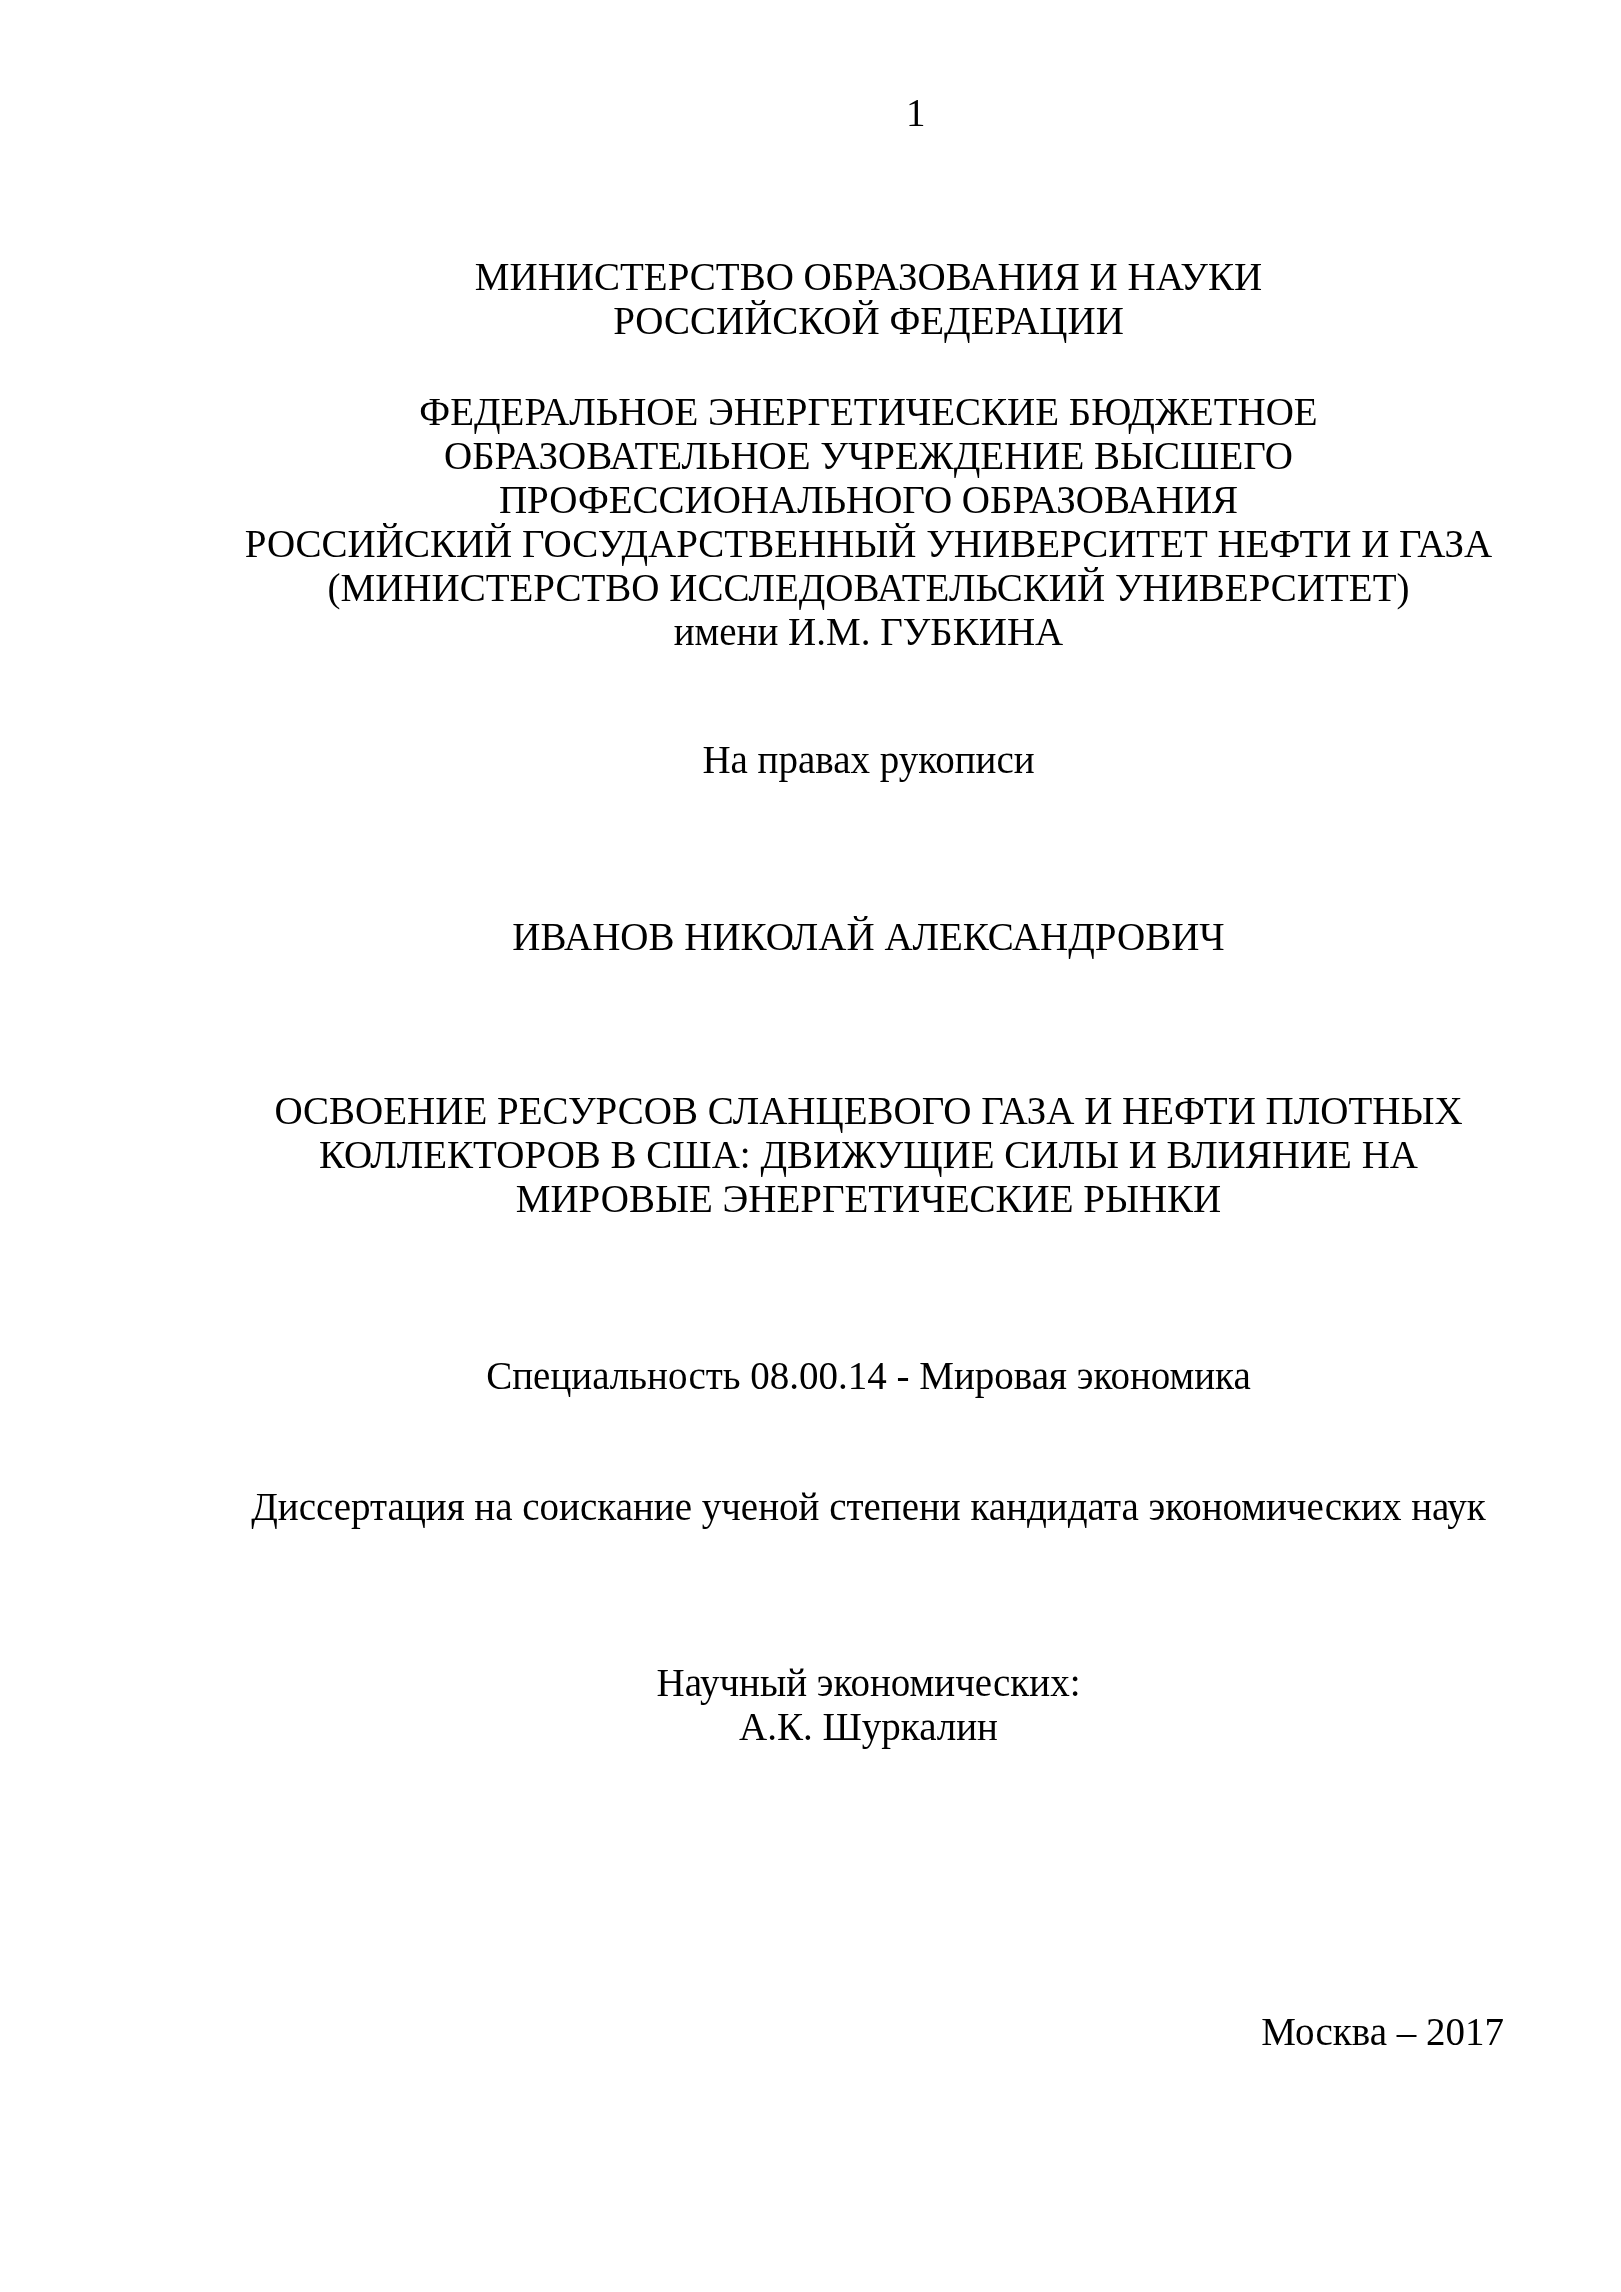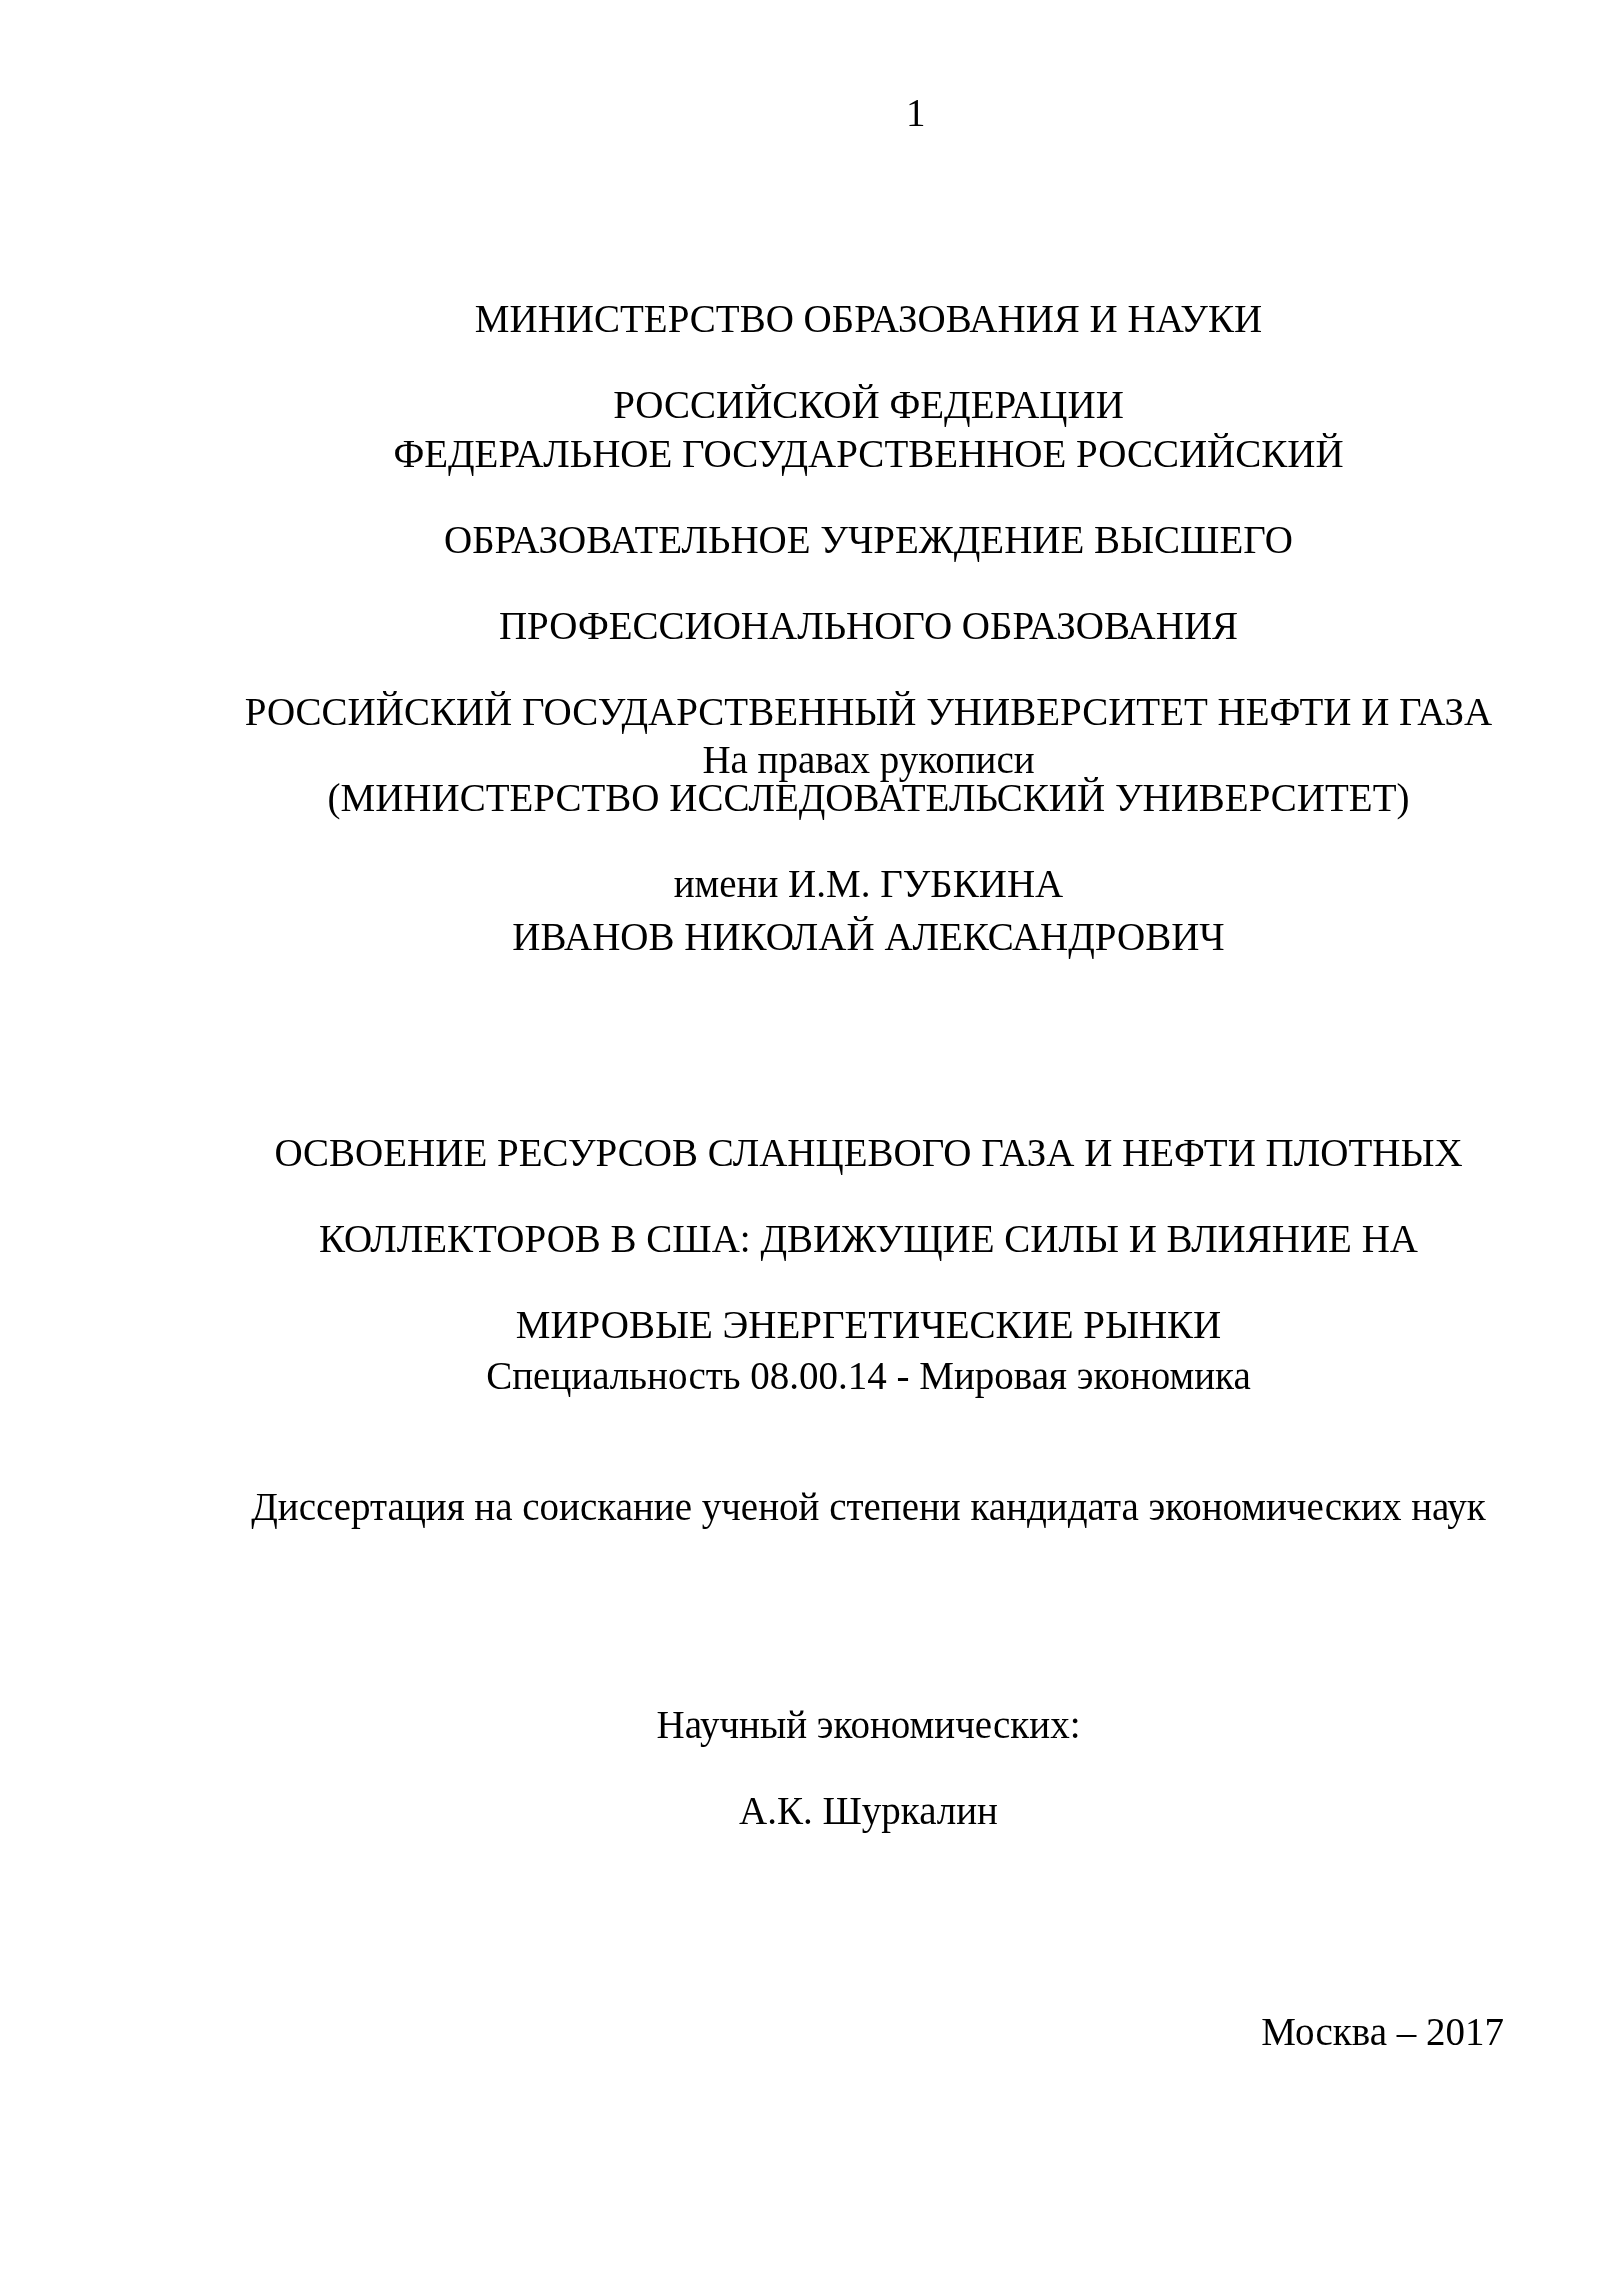--- a/index.html
+++ b/index.html
@@ -18,21 +18,21 @@
     line-height: 44px;
     overflow: hidden;
   }
   .block {
     position: absolute;
     left: 233px;
     width: 1271px;
   }
   .center { text-align: center; }
   .right  { text-align: center; }
-  .line   { white-space: nowrap; margin-top: 42px; }
+  .line   { white-space: nowrap; }
   .pagenum {
     position: absolute;
     left: 906px;
     top: 91px;
   }
   
   .b-ministry    { top: 255px; }
   .b-institution { top: 390px; }
   .b-manuscript  { top: 738px; }
   .b-author      { top: 915px; }
@@ -48,21 +48,21 @@
 <div class="page">
 
   <div class="pagenum">1</div>
 
   <div class="block center b-ministry">
     <div class="line">МИНИСТЕРСТВО ОБРАЗОВАНИЯ И НАУКИ</div>
     <div class="line">РОССИЙСКОЙ ФЕДЕРАЦИИ</div>
   </div>
 
   <div class="block center b-institution">
-    <div class="line">ФЕДЕРАЛЬНОЕ ГОСУДАРСТВЕННОЕ РОССИЙСКИЙ</div>
+    <div class="line">ФЕДЕРАЛЬНОЕ ЭНЕРГЕТИЧЕСКИЕ БЮДЖЕТНОЕ</div>
     <div class="line">ОБРАЗОВАТЕЛЬНОЕ УЧРЕЖДЕНИЕ ВЫСШЕГО</div>
     <div class="line">ПРОФЕССИОНАЛЬНОГО ОБРАЗОВАНИЯ</div>
     <div class="line">РОССИЙСКИЙ ГОСУДАРСТВЕННЫЙ УНИВЕРСИТЕТ НЕФТИ И ГАЗА</div>
     <div class="line">(МИНИСТЕРСТВО ИССЛЕДОВАТЕЛЬСКИЙ УНИВЕРСИТЕТ)</div>
     <div class="line">имени И.М. ГУБКИНА</div>
   </div>
 
   <div class="block right b-manuscript">
     <span class="line">На правах рукописи</span>
   </div>

